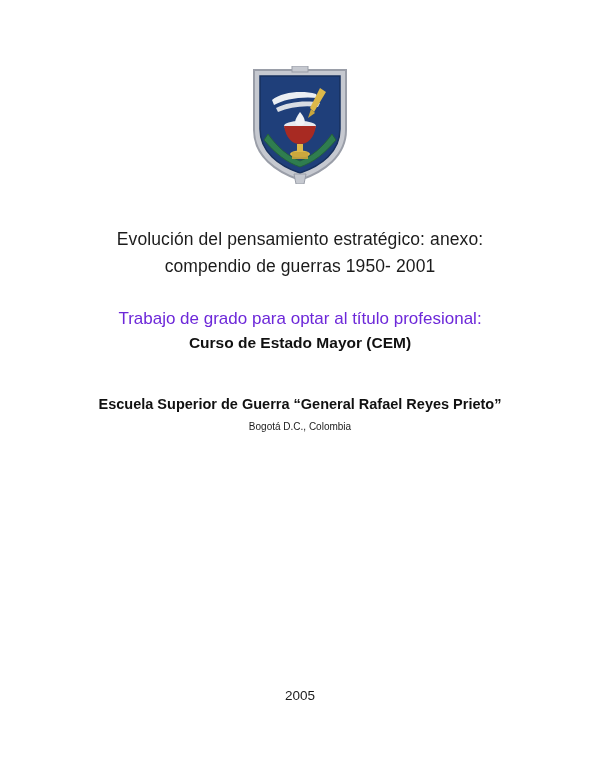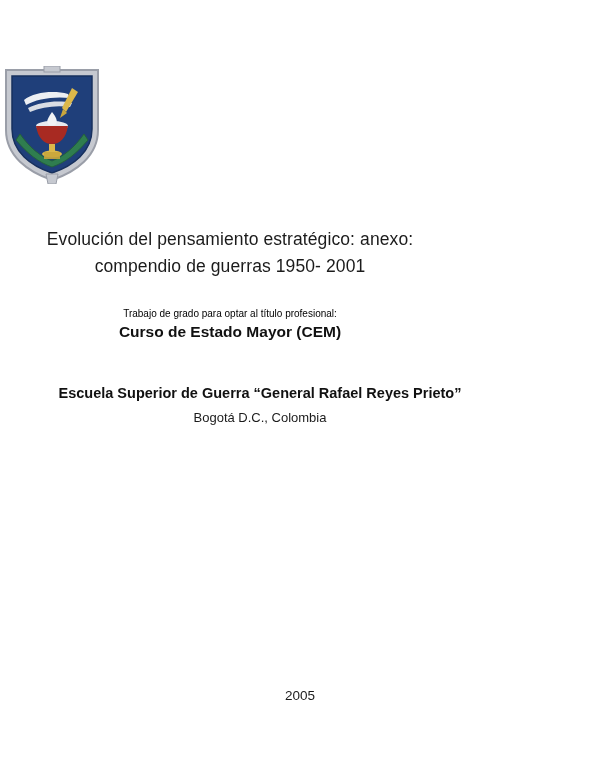--- a/index.html
+++ b/index.html
@@ -14,21 +14,21 @@
     color: #1a1a1a;
     position: relative;
     overflow: hidden;
   }
   .page {
     width: 600px;
     height: 776px;
     position: relative;
     display: flex;
     flex-direction: column;
-    align-items: flex-start;
+    align-items: center;
   }
 
   
   .crest-wrap {
     margin-top: 66px;
     width: 104px;
     height: 118px;
     position: relative;
   }
   .crest-svg { display: block; }
@@ -58,23 +58,23 @@
     color: #111111;
   }
 
   
   .degree-block {
     margin-top: 26px;
     width: 460px;
     text-align: center;
   }
   .degree-intro {
-    font-size: 10px;
+    font-size: 17px;
     font-weight: 400;
-    color: #000000;
+    color: #6d28d9;
     line-height: 1.5;
   }
   .degree-name {
     margin-top: 2px;
     font-size: 15.5px;
     font-weight: bold;
     color: #111111;
   }
 
   
@@ -84,21 +84,21 @@
     text-align: center;
   }
   .institution-name {
     font-size: 14.5px;
     font-weight: bold;
     color: #111111;
     line-height: 1.5;
   }
   .institution-city {
     margin-top: 5px;
-    font-size: 13px;
+    font-size: 10px;
     font-weight: 400;
     color: #1b1b1b;
   }
 
   
   .year {
     position: absolute;
     top: 688px;
     left: 0;
     width: 600px;

